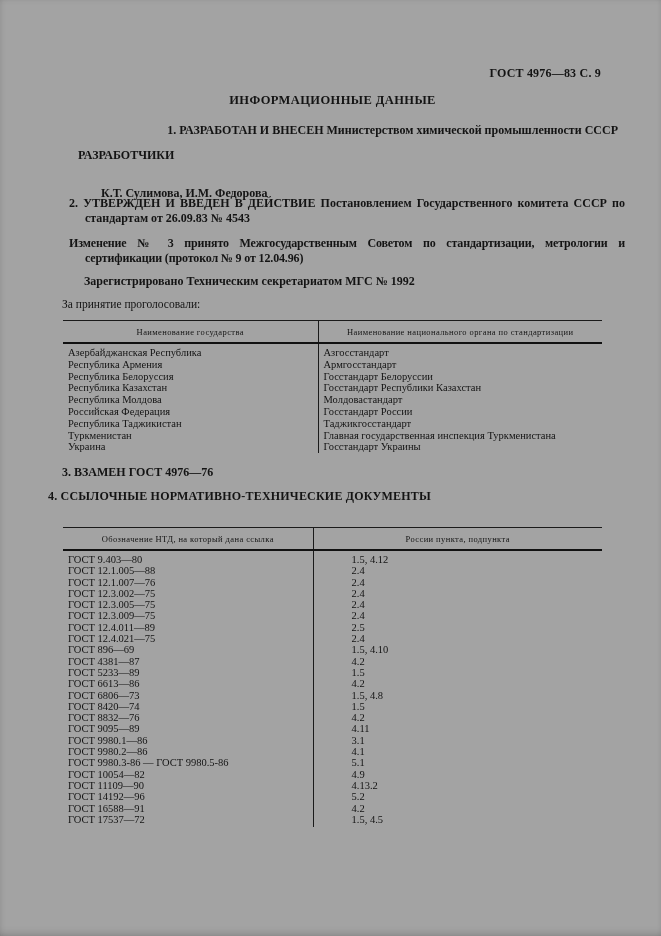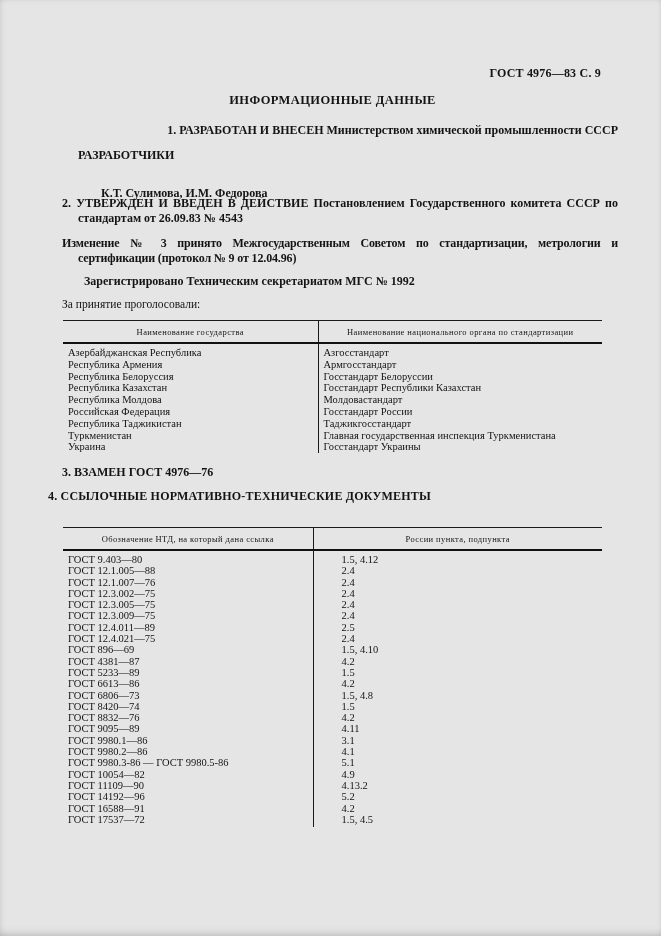--- a/index.html
+++ b/index.html
@@ -1,30 +1,30 @@
 <!DOCTYPE html>
 <html><head>
 <meta charset="utf-8">
 <style>
   html,body{margin:0;padding:0;background:#ffffff;}
   .page{
-    position:relative;width:661px;height:936px;background:#e5e5e5;overflow:hidden;
+    position:relative;width:661px;height:936px;background:#a3a3a3;overflow:hidden;
     font-family:"Liberation Serif","DejaVu Serif",serif;color:#141414;
     box-shadow:inset 0 -7px 9px -6px rgba(0,0,0,0.22),
                inset 5px 0 7px -5px rgba(0,0,0,0.10),
                inset 0 4px 6px -5px rgba(0,0,0,0.10),
                inset -4px 0 6px -5px rgba(0,0,0,0.08);
   }
   .abs{position:absolute;}
   .b{font-weight:bold;}
   .pageref{top:66px;right:60px;font-size:12px;letter-spacing:0.2px;}
   .title{top:93px;left:63px;width:539px;text-align:center;font-size:12.5px;letter-spacing:0.4px;}
   .para{font-size:12px;line-height:14.5px;text-align:right;}
   .hang{padding-left:16px;text-indent:-16px;}
-  .just{text-align:justify;}
+  .just{text-align:justify;margin-left:7px;}
   .p1{top:123px;left:62px;width:540px;}
   .devh{top:148px;left:78px;}
   .devn{top:171px;left:101px;margin-top:15px;}
   .p2{top:196px;left:62px;width:540px;}
   .amend{top:236px;left:62px;width:540px;letter-spacing:-0.15px;}
   .reg{top:274px;left:84px;}
   .vote{top:297px;left:62px;font-size:11.5px;font-weight:normal;}
   .s3{top:465px;left:62px;}
   .s4{top:489px;left:48px;letter-spacing:0.2px;}
   .tbl{border-collapse:collapse;table-layout:fixed;width:539px;border-top:1.5px solid #1a1a1a;}
@@ -33,21 +33,21 @@
     padding:6px 4px 5px 4px;border-bottom:2.5px solid #111;vertical-align:middle;
   }
   .tbl th:first-child{border-right:1.2px solid #1a1a1a;}
   .tbl td{padding:0 4px 0 5px;vertical-align:top;white-space:nowrap;overflow:hidden;}
   .tbl td.c0{border-right:1.2px solid #1a1a1a;}
   .t1{top:320px;left:63px;}
   .t1 td{font-size:10.5px;line-height:11.8px;}
   .t1 tbody tr:first-child td{padding-top:3px;}
   .t2{top:527px;left:63px;}
   .t2 td{font-size:10.5px;line-height:11.3px;}
-  .t2 td.c1{padding-left:28px;}
+  .t2 td.c1{padding-left:38px;}
   .t2 tbody tr:first-child td{padding-top:3px;}
   .t2 tbody tr:last-child td{padding-bottom:2px;}
 </style>
 </head>
 <body>
 
 <div class="page">
 
   <div class="abs b pageref">ГОСТ 4976—83 С. 9</div>
 

